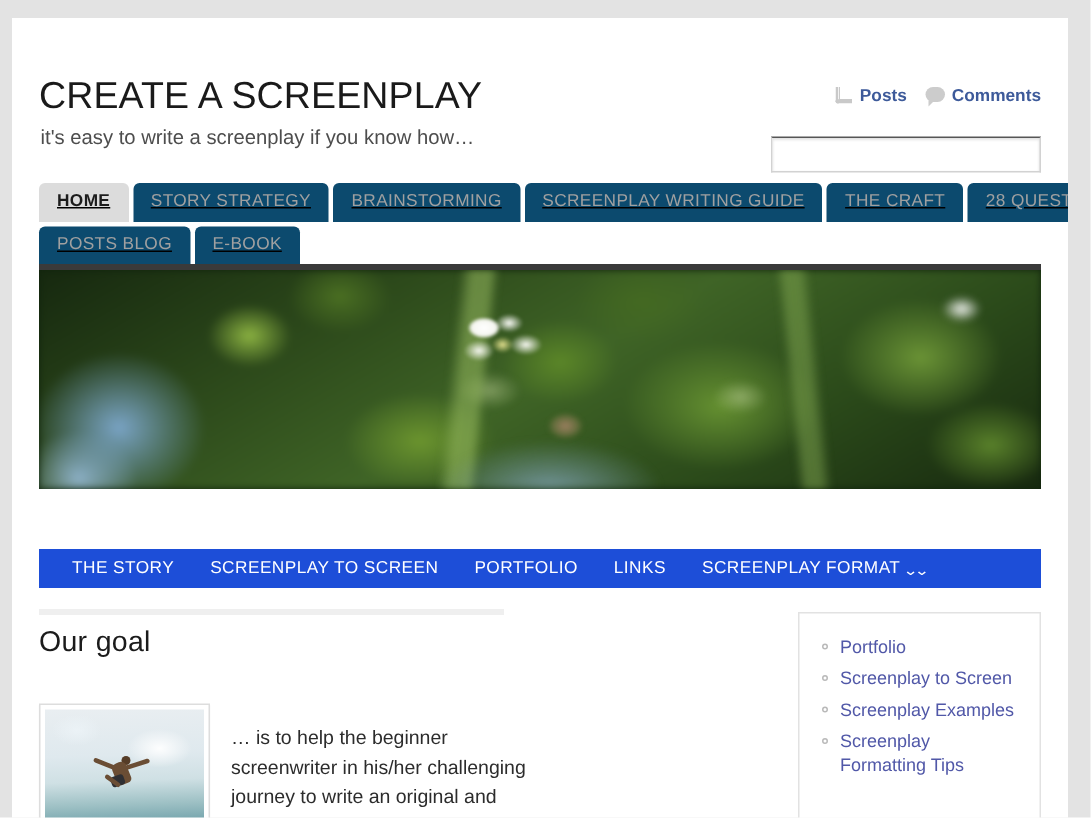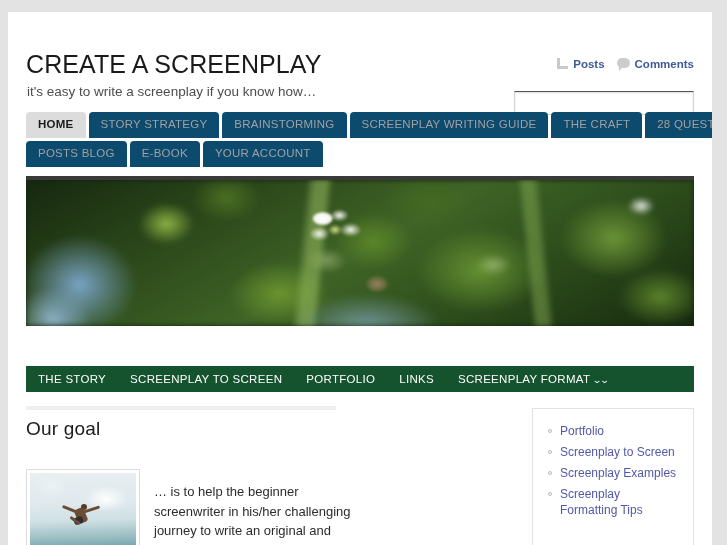--- a/index.html
+++ b/index.html
@@ -143,22 +143,23 @@
     padding: 2px 6px;
     outline: none;
     color: #222;
     box-shadow: inset 0 1px 2px rgba(0,0,0,0.14);
   }
 
   
   .tabs {
     position: absolute;
     left: 0;
-    top: 100px;
+    top: 110px;
     width: 668px;
+    text-decoration: underline;
   }
   .tabrow {
     display: flex;
     gap: 3px;
     margin-bottom: 3px;
   }
   .tab {
     display: block;
     padding: 6px 12px 7px 12px;
     font-size: 11.5px;
@@ -257,23 +258,24 @@
     filter: blur(3px);
   }
 
   
   .subnav {
     position: absolute;
     left: 0;
     top: 354px;
     width: 668px;
     height: 26px;
-    background: #14532d;
+    background: #1d4ed8;
     display: flex;
     align-items: center;
+    padding-left: 10px;
     box-sizing: border-box;
     gap: 0;
   }
   .subnav a {
     color: #ffffff;
     text-decoration: none;
     font-size: 11.5px;
     letter-spacing: 0.3px;
     padding: 0 12px;
     white-space: nowrap;
@@ -474,21 +476,20 @@
         <a class="tab active" href="#">HOME</a>
         <a class="tab" href="#">STORY STRATEGY</a>
         <a class="tab" href="#">BRAINSTORMING</a>
         <a class="tab" href="#">SCREENPLAY WRITING GUIDE</a>
         <a class="tab" href="#">THE CRAFT</a>
         <a class="tab" href="#">28 QUESTIONS</a>
       </div>
       <div class="tabrow">
         <a class="tab" href="#">POSTS BLOG</a>
         <a class="tab" href="#">E-BOOK</a>
-        <a class="tab" href="#">YOUR ACCOUNT</a>
       </div>
     </nav>
 
     <div class="banner">
       <div class="layer bg-foliage"></div>
       <div class="layer bg-stems"></div>
       <div class="sky-blur"></div>
       <div class="bud"></div>
       <div class="flower"></div>
       <div class="flower2"></div>

